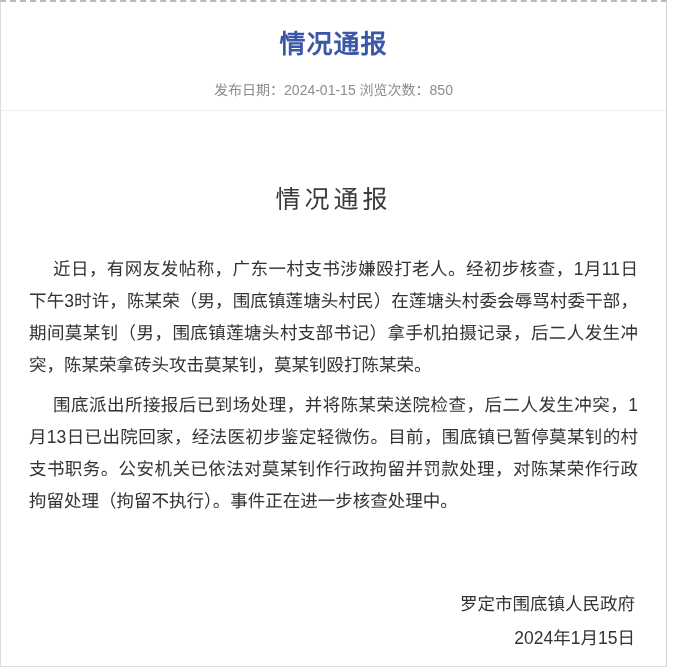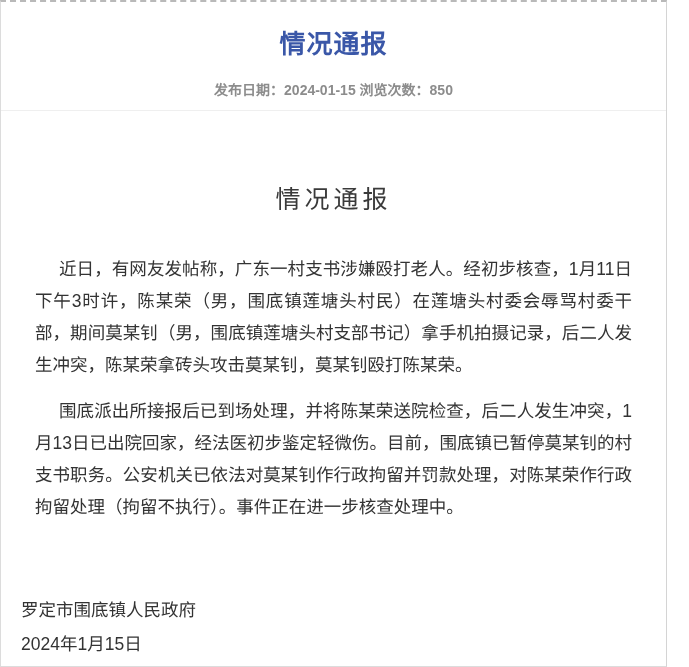--- a/index.html
+++ b/index.html
@@ -32,21 +32,21 @@
     font-weight: bold;
     color: #3a57a8;
     letter-spacing: 1px;
   }
   .meta-line {
     margin-top: 26px;
     font-size: 14px;
     line-height: 14px;
     color: #8c8c8c;
   }
-  .meta-item { display: inline-block; white-space: nowrap; font-weight: bold; }
+  .meta-item { display: inline-block; white-space: nowrap; }
   .meta-item + .meta-item { }
   
   .article {
     padding: 0 20px;
     color: #333333;
   }
   .article-title {
     margin-top: 76px;
     text-align: center;
     font-size: 25px;
@@ -56,28 +56,28 @@
     letter-spacing: 4px;
   }
   .article-body {
     margin-top: 41px;
     font-size: 17.5px;
     line-height: 32px;
     text-align: justify;
     color: #333333;
   }
   .article-body p {
-    margin: 14px;
+    margin: 8px;
     text-indent: 24px;
   }
   
   .signature-block {
     margin-top: 70px;
     padding-right: 11px;
-    text-align: left;
+    text-align: right;
     font-size: 17.5px;
     line-height: 34px;
     color: #333333;
   }
 </style>
 </head>
 <body>
 
 <div class="page">
 

